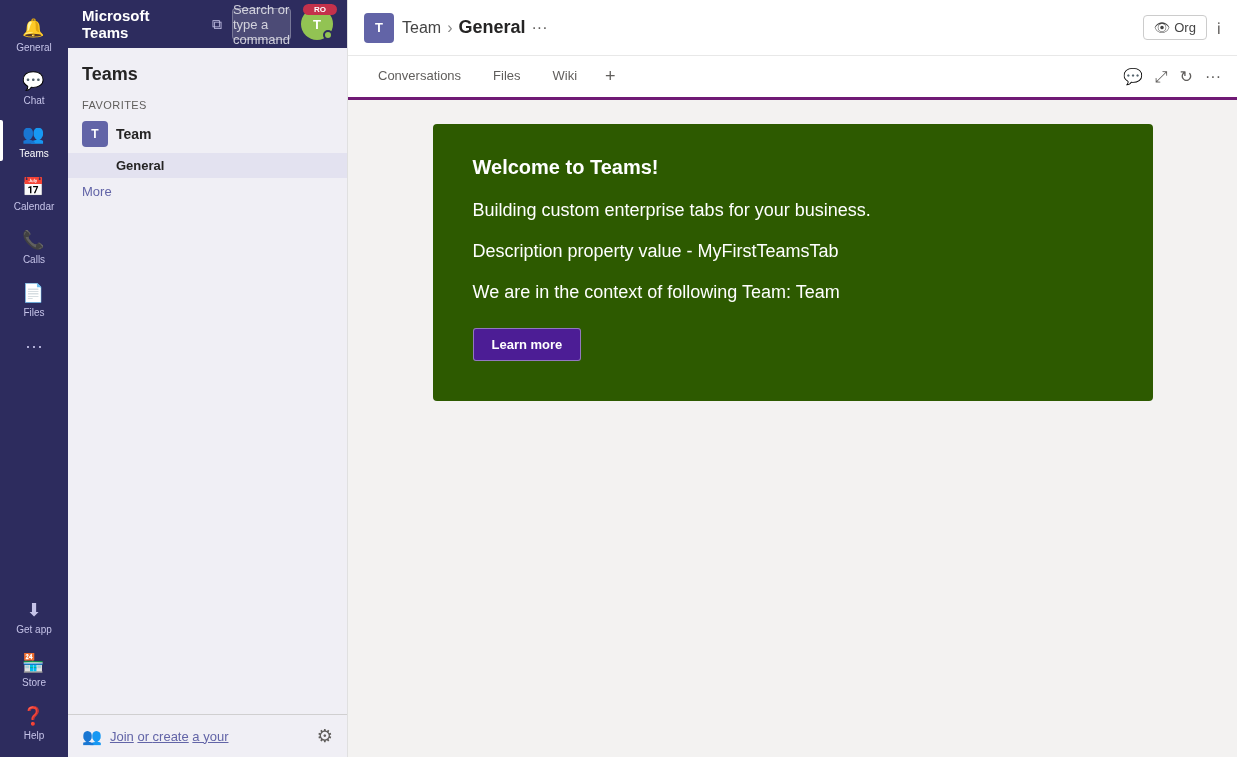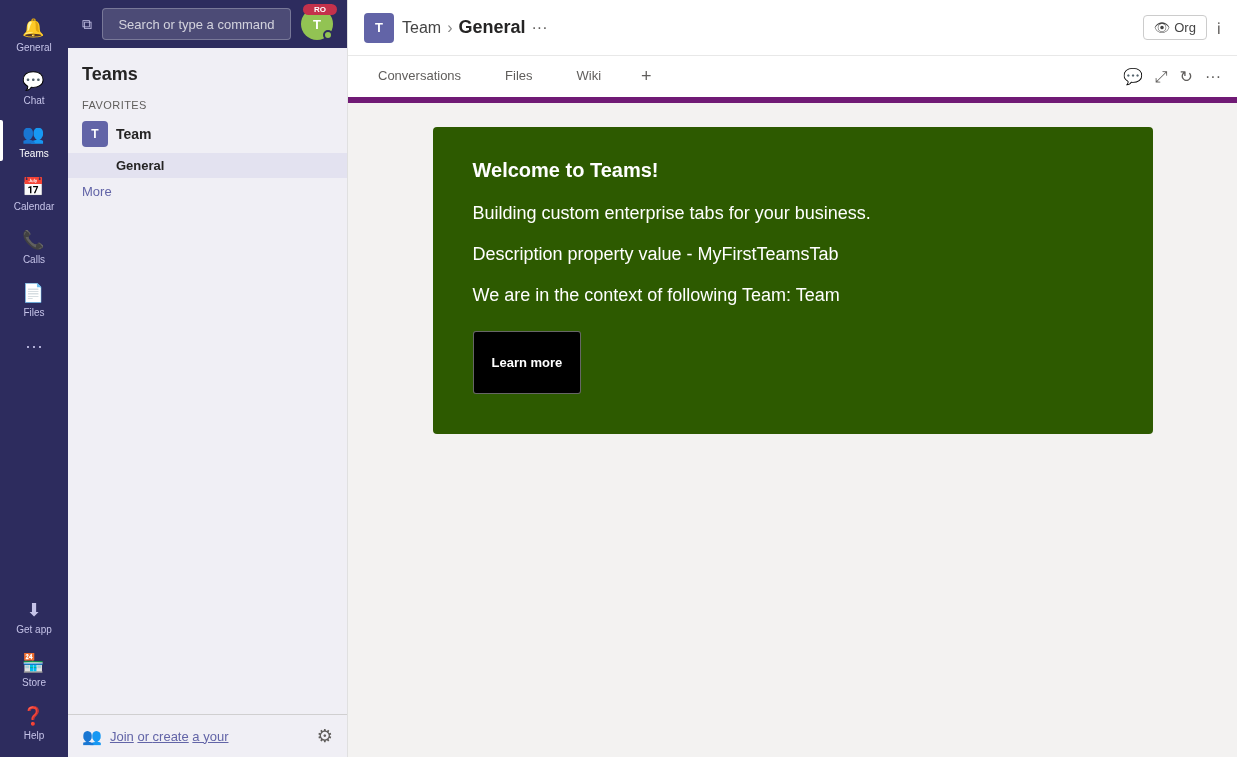--- a/index.html
+++ b/index.html
@@ -279,23 +279,23 @@
       font-size: 16px;
       color: #605e5c;
       cursor: pointer;
     }
 
     
     .tab-bar {
       display: flex;
       align-items: center;
       padding: 0 16px;
-      border-bottom: 6px solid #701a75;
+      border-bottom: 3px solid #701a75;
       background: #fff;
-      gap: 16px;
+      gap: 4px;
     }
     .tab {
       padding: 10px 14px;
       font-size: 13px;
       color: #605e5c;
       cursor: pointer;
       border-bottom: 2px solid transparent;
       white-space: nowrap;
     }
     .tab.active {
@@ -343,26 +343,26 @@
       font-size: 20px;
       font-weight: 700;
       margin-bottom: 18px;
     }
     .welcome-text {
       font-size: 18px;
       margin-bottom: 14px;
       line-height: 1.5;
     }
     .learn-more-btn {
-      background: #000000;
+      background: #4c1d95;
       border: 1px solid rgba(255,255,255,0.4);
       color: #fff;
       font-size: 13px;
       font-weight: 600;
-      padding: 23px 18px;
+      padding: 8px 18px;
       border-radius: 3px;
       cursor: pointer;
       margin-top: 8px;
       display: inline-block;
     }
   </style>
 </head>
 <body>
 
 <div class="icon-rail">
@@ -406,20 +406,21 @@
     <div class="rail-item">
       <div class="rail-icon">❓</div>
       <span>Help</span>
     </div>
   </div>
 </div>
 
 <div class="sidebar">
 
   <div class="topbar">
+    <span class="app-title">Microsoft Teams</span>
     <span class="popout-icon">⧉</span>
     <div class="search-bar">
       <span class="search-placeholder">Search or type a command</span>
     </div>
     <div class="topbar-right">
       <div class="avatar-badge">
         <span>T</span>
         <span class="badge-ro">RO</span>
         <div class="status-dot"></div>
       </div>

